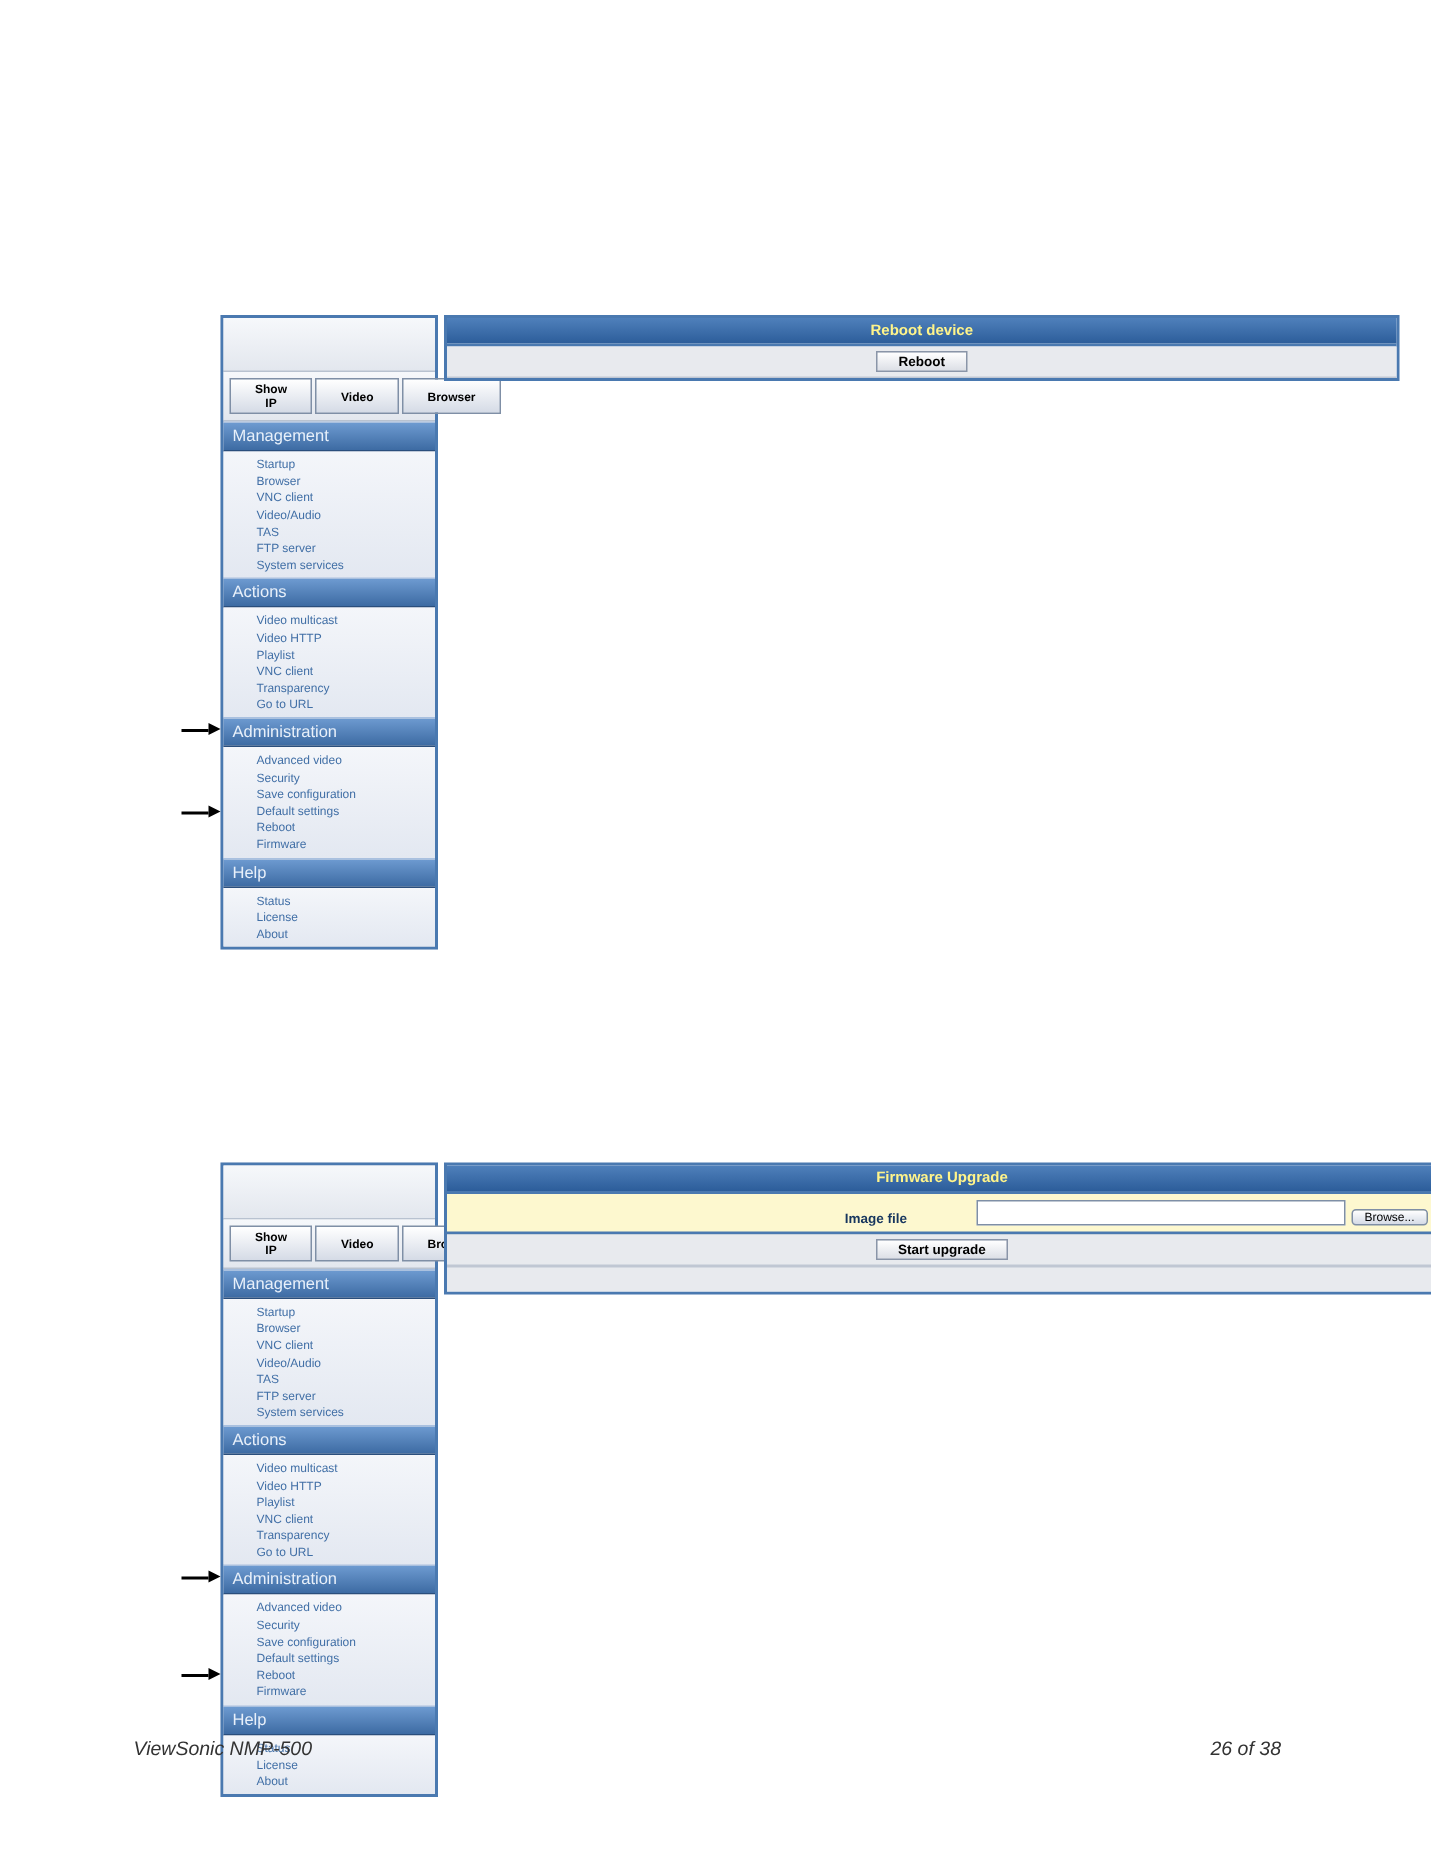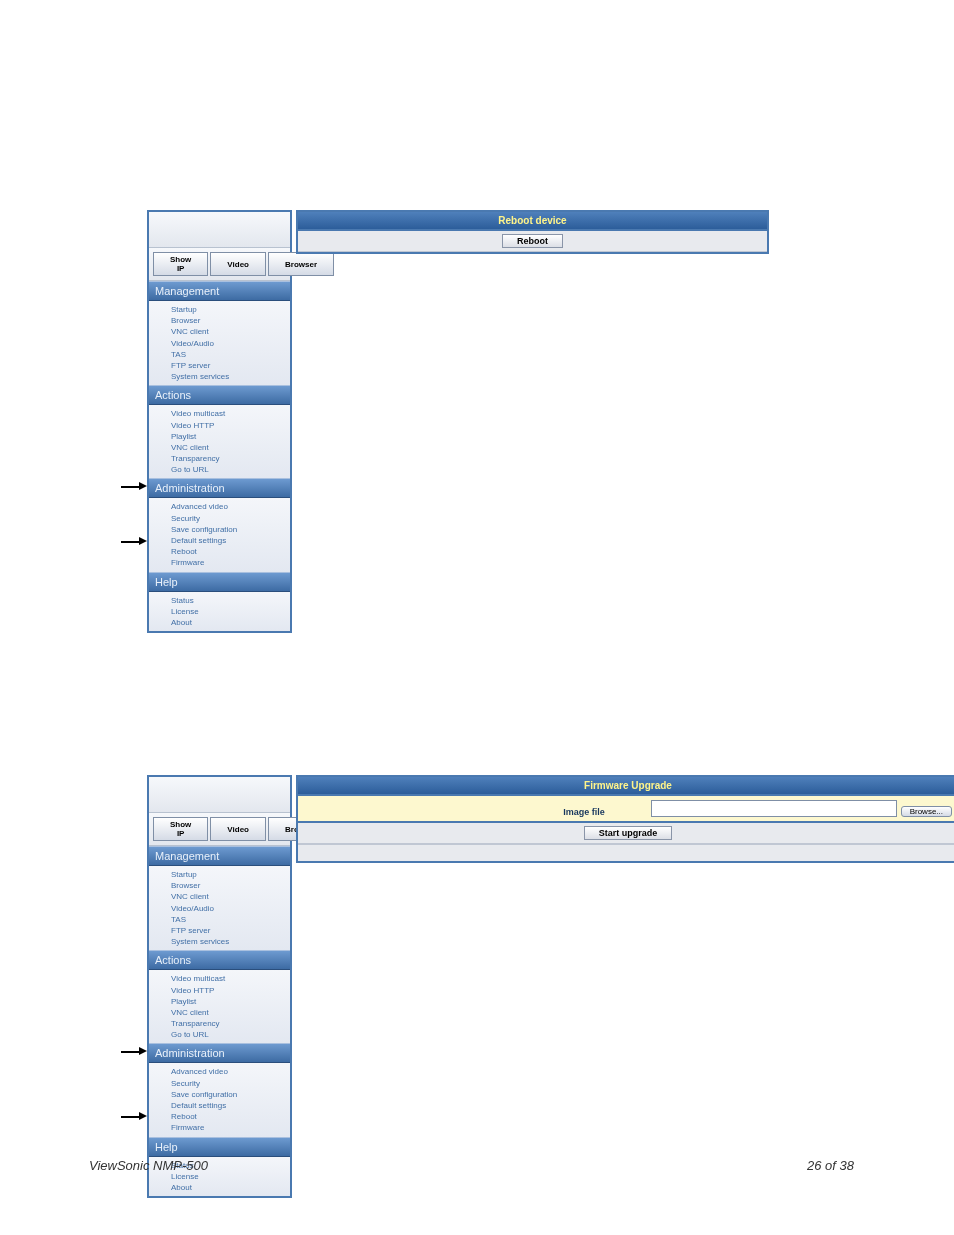--- a/index.html
+++ b/index.html
@@ -67,21 +67,21 @@
       <a>Firmware</a>
     </div>
     <div class="sec-head">Help</div>
     <div class="sec-body">
       <a>Status</a>
       <a>License</a>
       <a>About</a>
     </div>
   </div>
 
-  <div class="content" style="left:296px;top:210px;width:473px">
+  <div class="content" style="left:296px;top:210px;width:637px">
     <div class="title-bar">Reboot device</div>
     <div class="action-row">
       <button class="action-btn">Reboot</button>
     </div>
   </div>
 
   <div class="arrow" style="left:121px;top:483px"></div>
   <div class="arrow" style="left:121px;top:538px"></div>
 
   <div class="sidebar" style="position:absolute;left:147px;top:775px">

